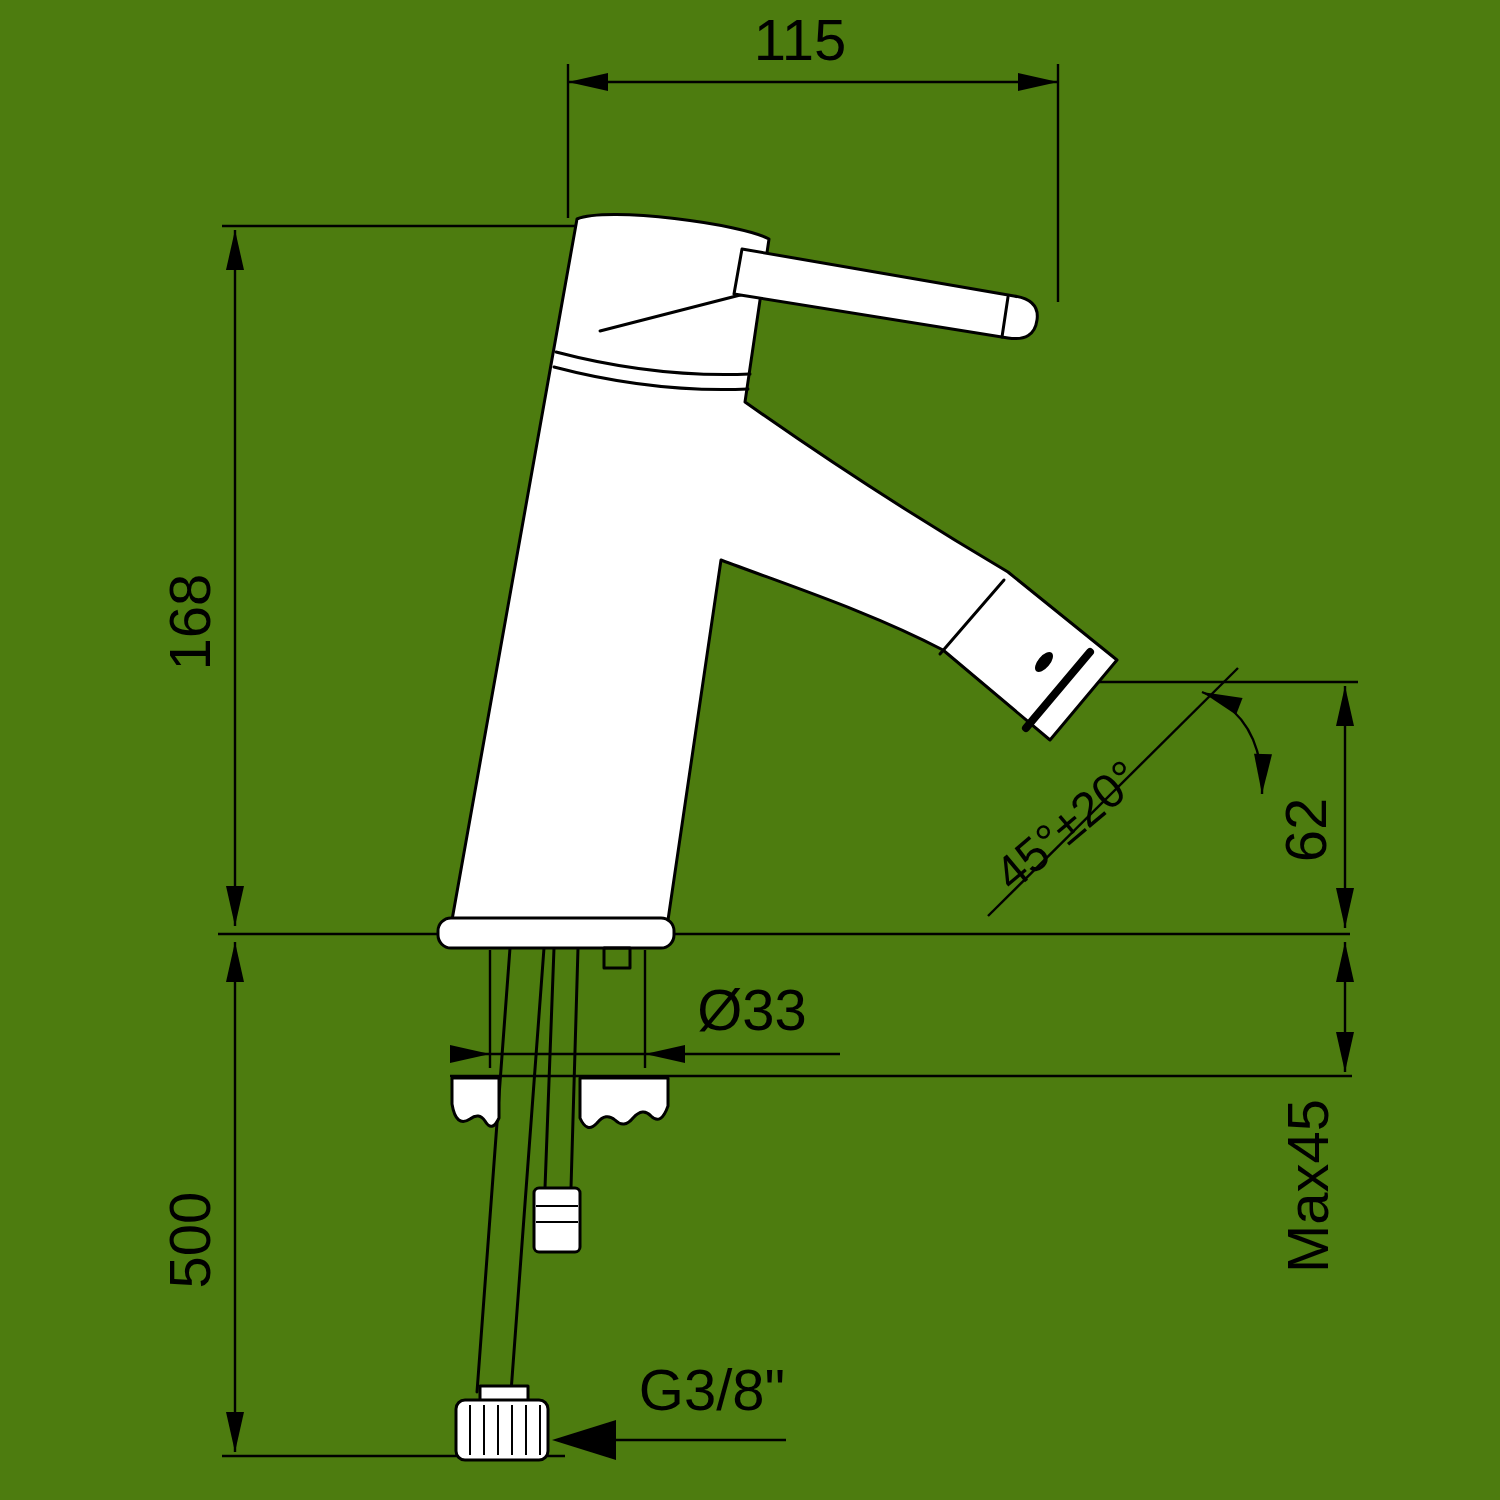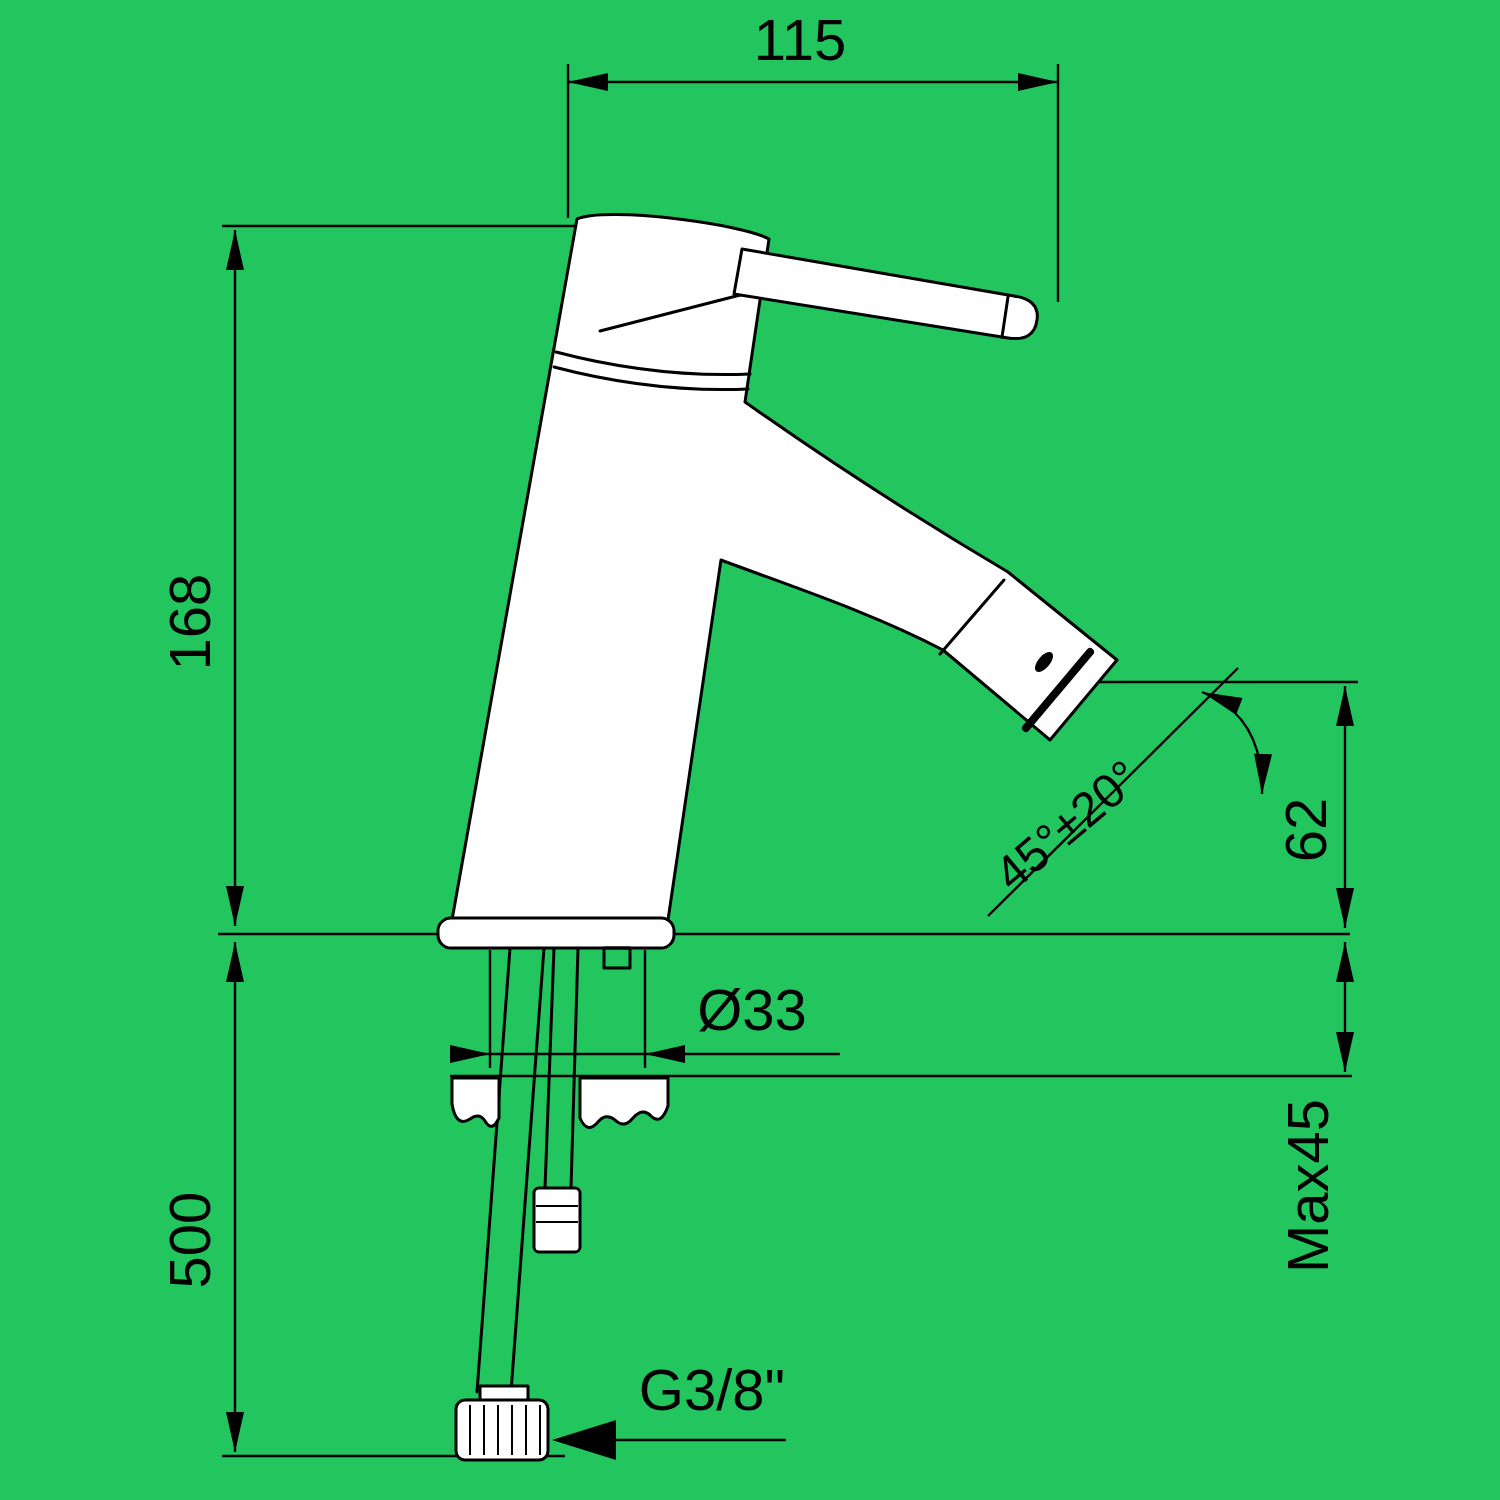--- a/index.html
+++ b/index.html
@@ -1,16 +1,16 @@
 <!DOCTYPE html>
 <html><head>
 <meta charset="utf-8">
 <style>
   html,body{margin:0;padding:0;background:#ffffff;}
-  .stage{width:1500px;height:1500px;background:#22c55e;position:relative;overflow:hidden;}
+  .stage{width:1500px;height:1500px;background:#4d7c0f;position:relative;overflow:hidden;}
   svg{display:block;}
   .ln{stroke:#000;stroke-width:3;fill:none;stroke-linecap:round;stroke-linejoin:round;}
   .lnf{stroke:#000;stroke-width:3;fill:#ffffff;stroke-linejoin:round;}
   .dim{stroke:#000;stroke-width:2.4;fill:none;}
   .thin{stroke:#000;stroke-width:2;fill:none;}
   .band{stroke:#000;stroke-width:8;fill:none;stroke-linecap:round;}
   text{font-family:"Liberation Sans","DejaVu Sans",sans-serif;fill:#000;}
   .num{font-size:58px;}
   .ang{font-size:48px;}
 </style>

